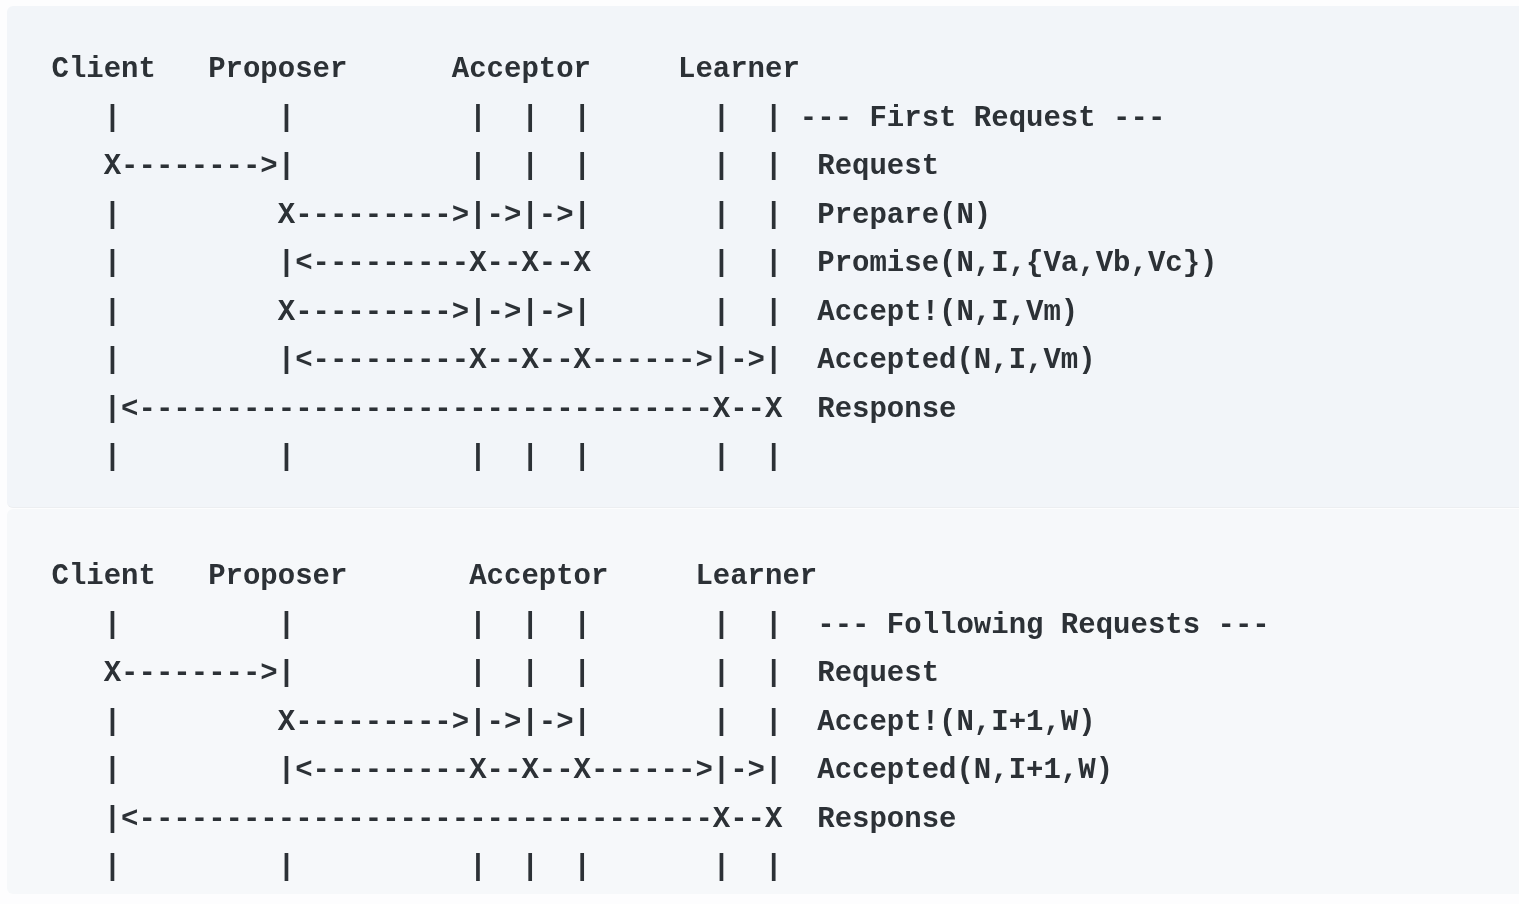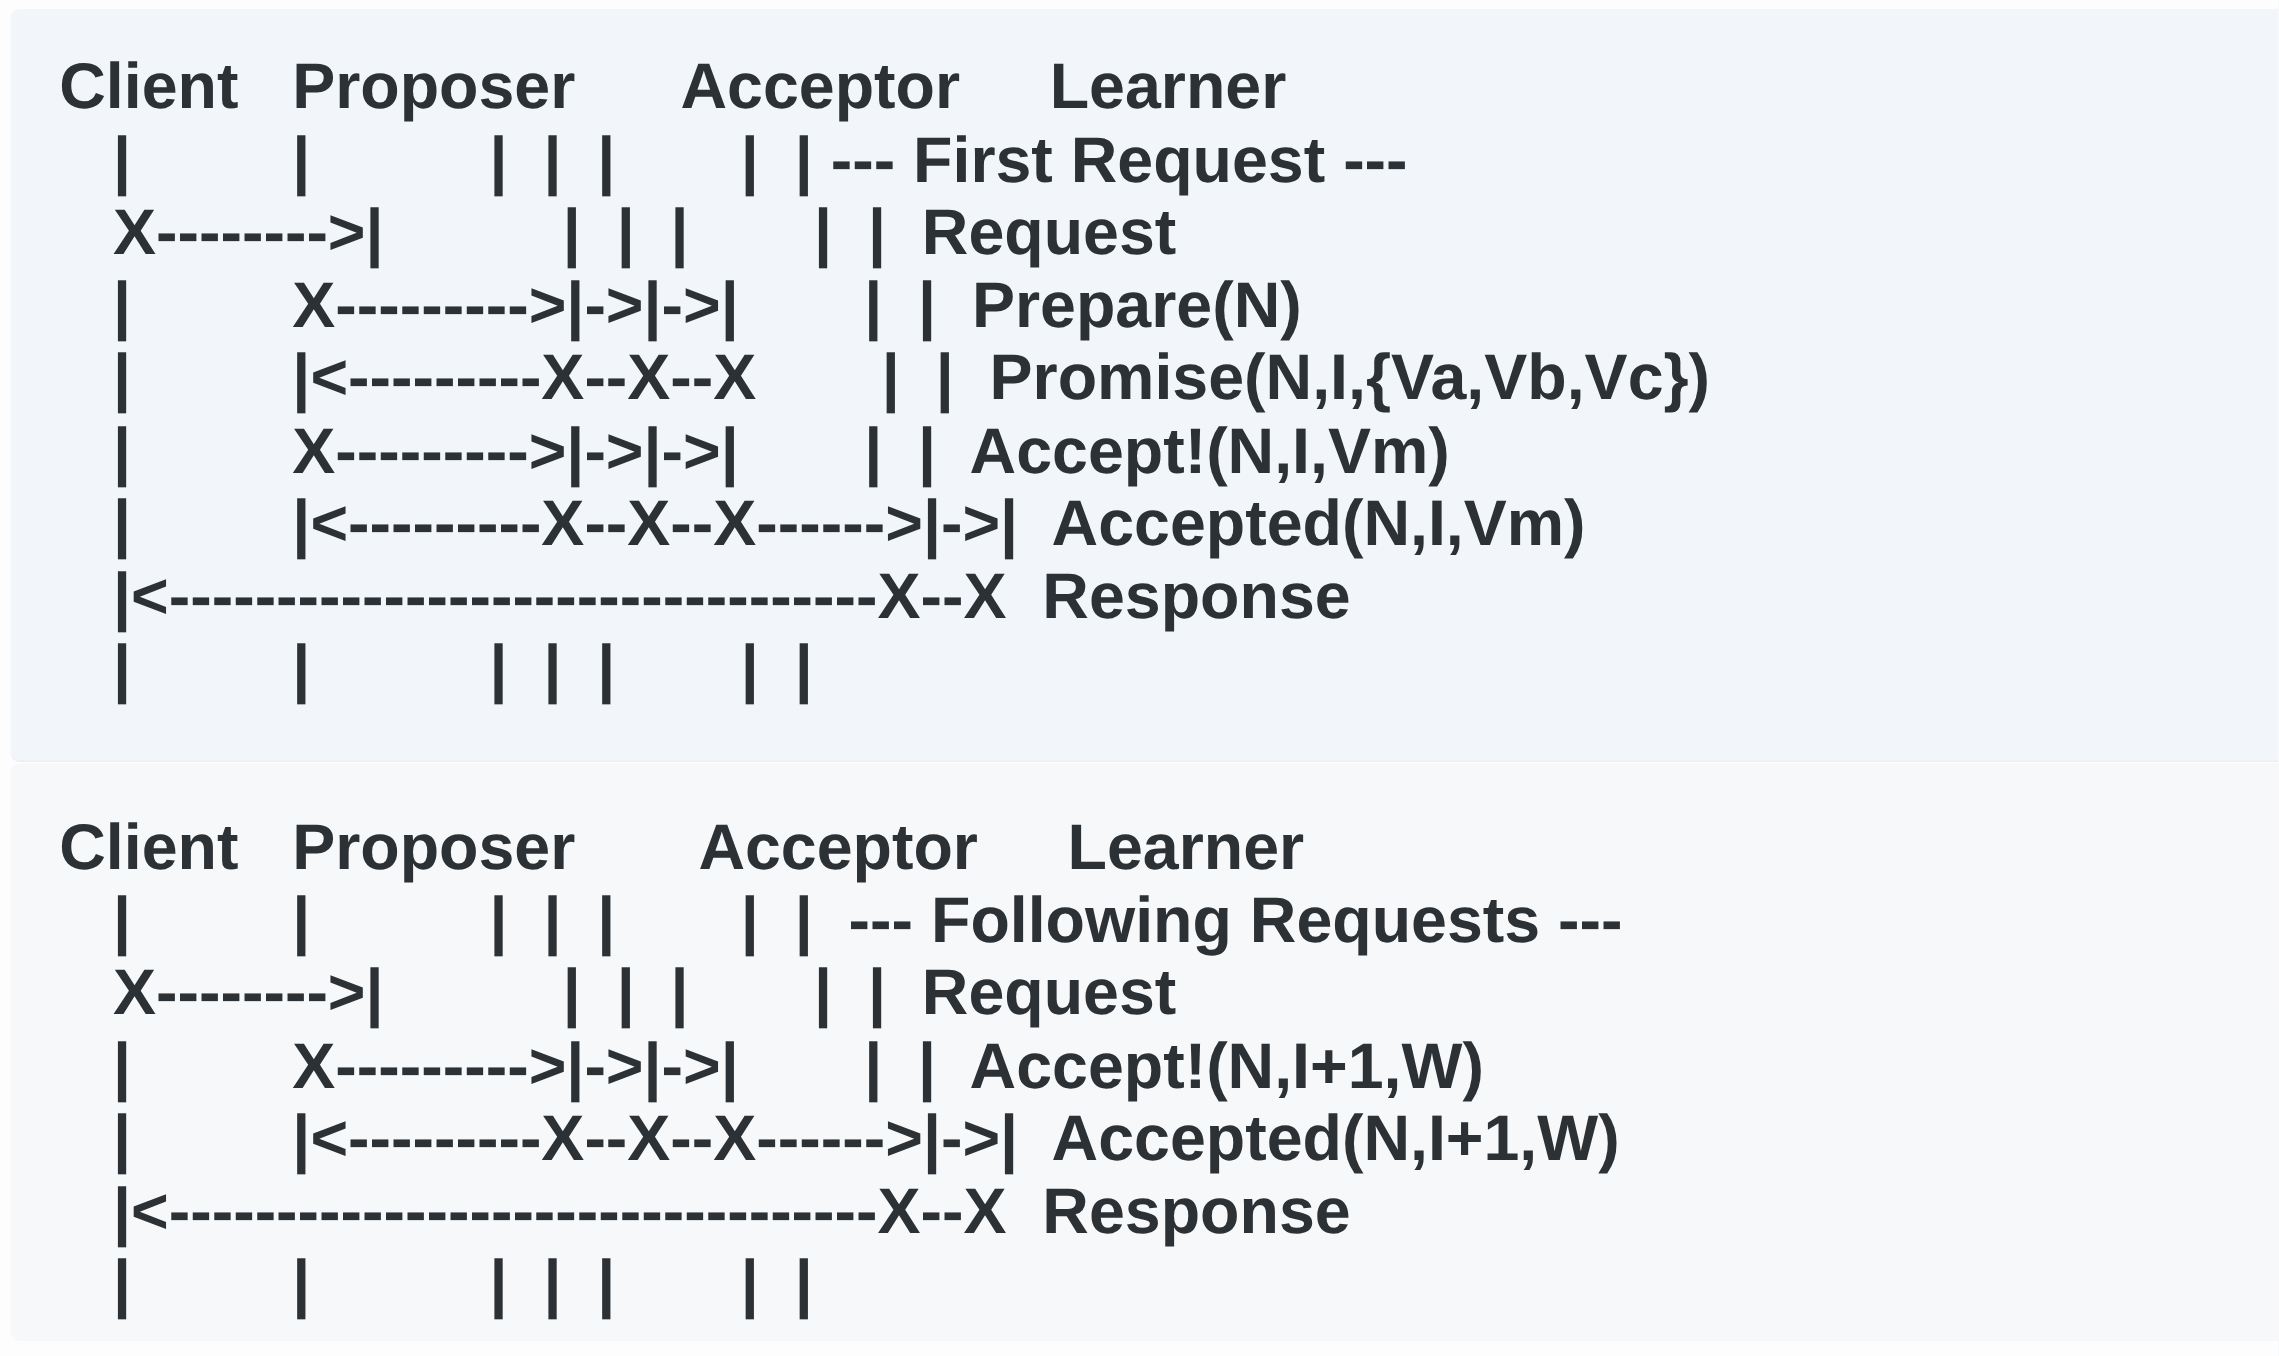--- a/index.html
+++ b/index.html
@@ -29,23 +29,23 @@
     border-bottom-left-radius: 6px;
   }
   #block-following {
     top: 509px;
     height: 385px;
     background: #f6f8fa;
     border-top-left-radius: 6px;
     border-bottom-left-radius: 6px;
   }
   pre.ascii {
-    margin: 0;
-    font-family: Liberation Sans, sans-serif;
-    font-size: 43px;
+    margin: 12px;
+    font-family: Liberation Mono, monospace;
+    font-size: 29px;
     line-height: 48.5px;
     font-weight: bold;
     color: #2c3136;
     letter-spacing: 0;
     white-space: pre;
   }
   #block-first pre.ascii {
     padding: 28px 0 0 32.5px;
   }
   #block-following pre.ascii {

